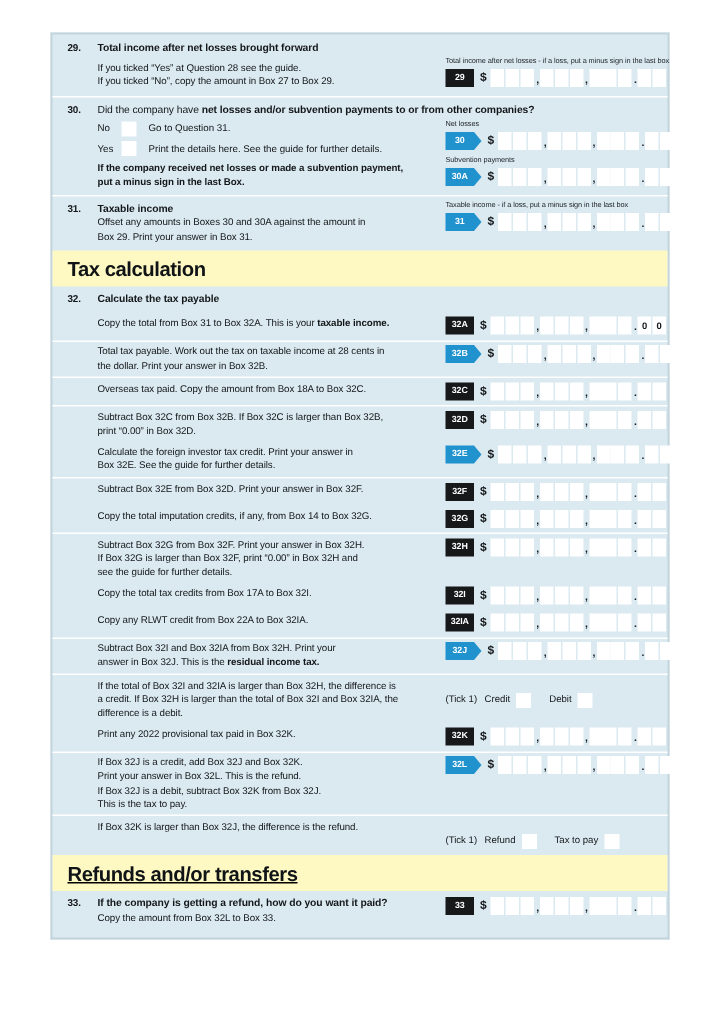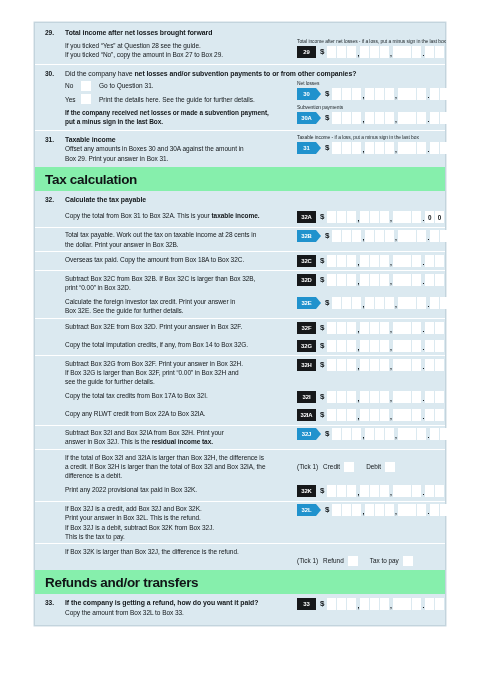--- a/index.html
+++ b/index.html
@@ -70,21 +70,21 @@
 
   
   .divider {
     height: 1px;
     background: #ffffff;
     margin: 0;
   }
 
   
   .banner {
-    background: #86efac;
+    background: #fef9c3;
     padding: 5px 10px 4px 10px;
   }
   .banner-title {
     font-size: 13.5px;
     font-weight: bold;
     color: #101416;
     letter-spacing: -0.3px;
     line-height: 15px;
   }
 
@@ -801,21 +801,21 @@
               <span class="tk-label">(Tick 1)</span>
               <span class="tk-name">Refund</span>
               <span class="tickbox"></span>
               <span class="sp"></span>
               <span class="tk-name">Tax to pay</span>
               <span class="tickbox"></span>
             </div>
           </div>
         </div>
       </div>
-      <div class="banner" style="margin-top: 1px;">
+      <div class="banner" style="margin-top: 1px; text-decoration: underline;">
         <div class="banner-title">Refunds and/or transfers</div>
       </div>
       <div class="qrow">
         <div class="qnum">33.</div>
         <div class="qbody">
           <div class="textcol">
             <div class="t head">If the company is getting a refund, how do you want it paid?</div>
             <div class="t">Copy the amount from Box 32L to Box 33.</div>
           </div>
           <div class="fieldcol">

